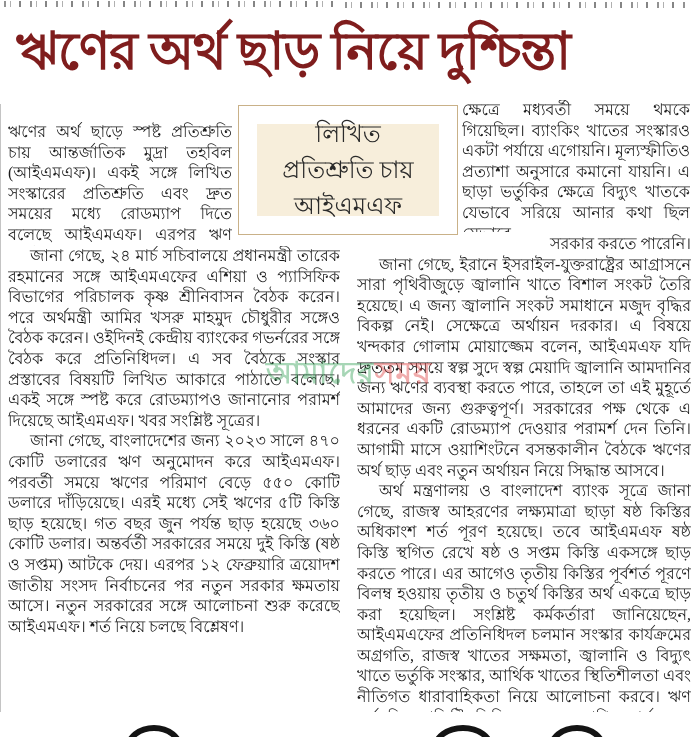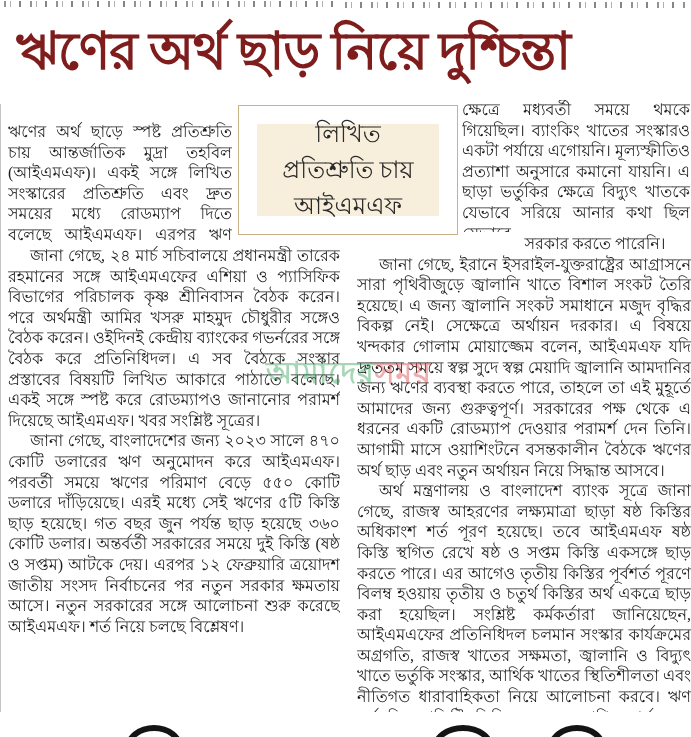--- a/index.html
+++ b/index.html
@@ -34,21 +34,21 @@
     border:1px solid var(--box-border);padding:18px;background:var(--paper);
   }
   .quote-inner{
     width:100%;height:100%;background:var(--box-bg);
     display:flex;align-items:center;justify-content:center;text-align:center;
     font-size:24px;line-height:36px;color:#2a2a2a;padding:4px 10px;
   }
   .colB{position:absolute;top:246px;left:8px;width:332px;height:466px;overflow:hidden;}
   .colD{position:absolute;top:234px;left:357px;width:334px;height:478px;overflow:hidden;}
   .body-text p.indent{text-indent:22px;}
-  .tail-line{padding-left:142px;text-align:center;}
+  .tail-line{padding-left:142px;text-align:right;}
   .left-rule{position:absolute;left:0;top:104px;width:1px;height:608px;background:var(--rule);}
   .watermark{
     position:absolute;top:349px;left:266px;font-size:30px;font-weight:bold;
     opacity:.42;white-space:nowrap;pointer-events:none;letter-spacing:1px;
   }
   .watermark .wm-g{color:var(--wm-green);}
   .watermark .wm-r{color:var(--wm-red);}
   .next-headline{position:absolute;top:721px;left:0;width:691px;height:16px;overflow:hidden;}
   .arc{position:absolute;top:4px;height:46px;border:6px solid #141414;border-radius:50%;background:transparent;}
   .arc.a1{left:125px;width:58px;}

